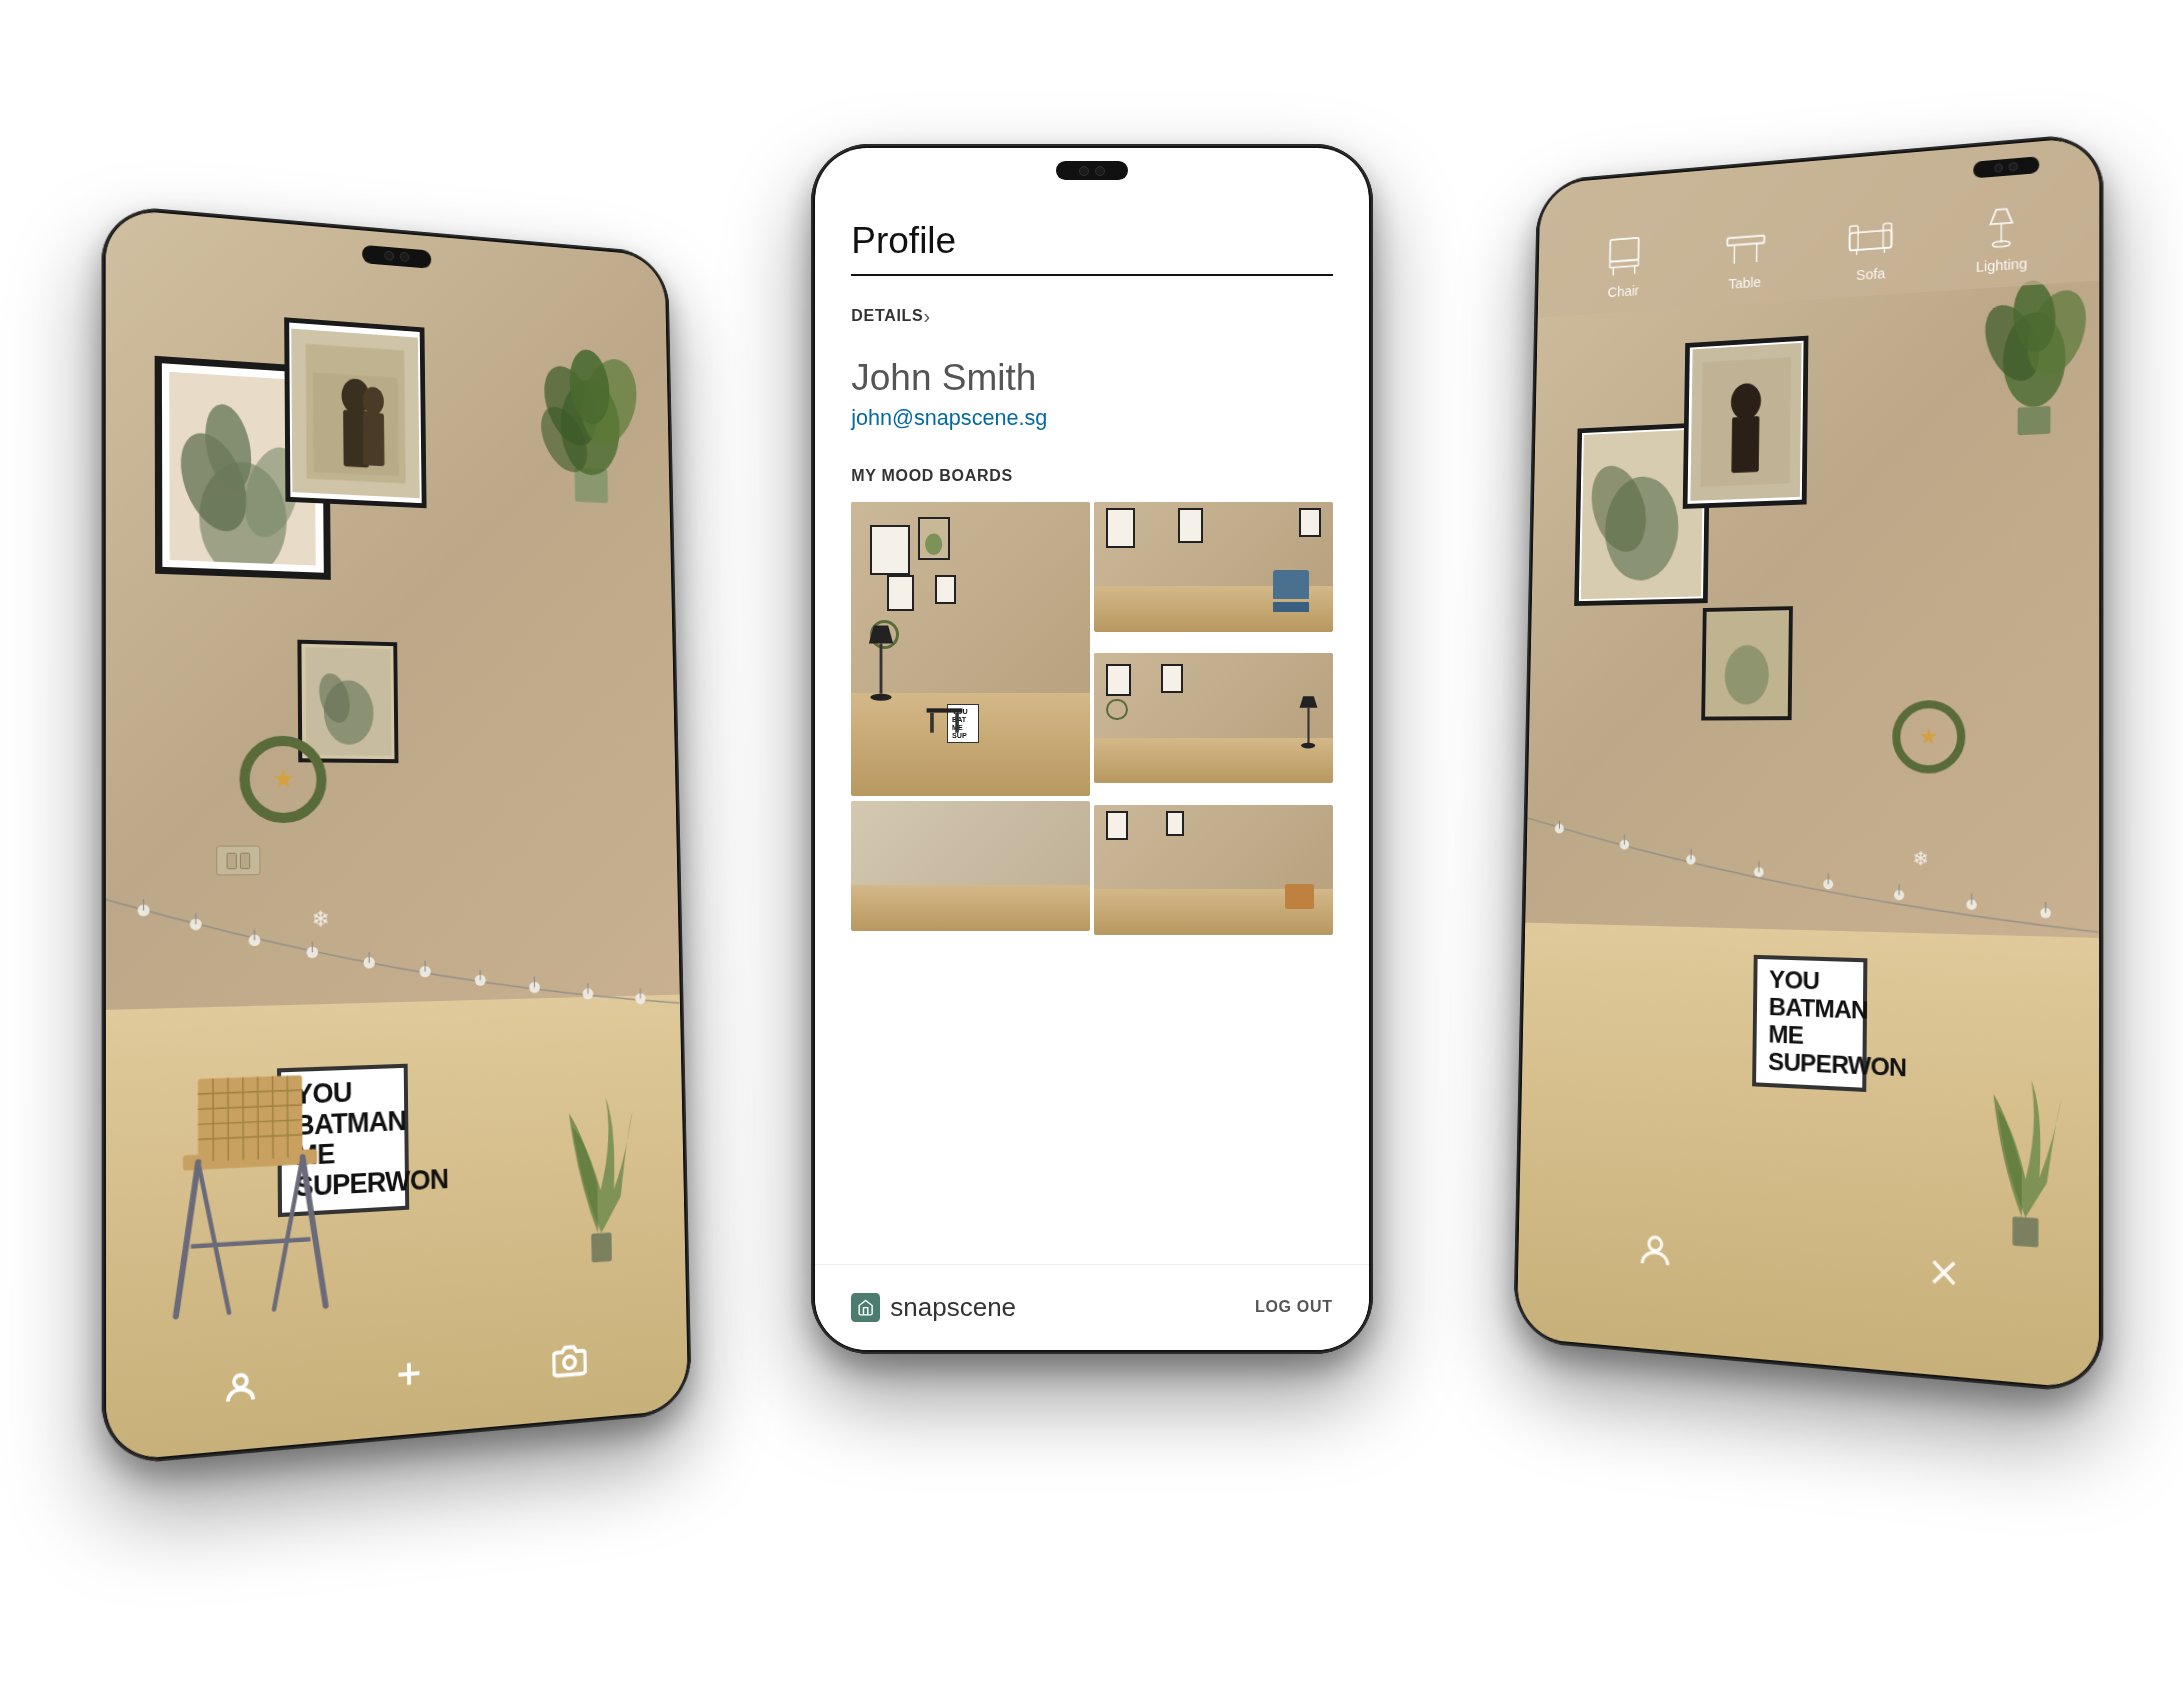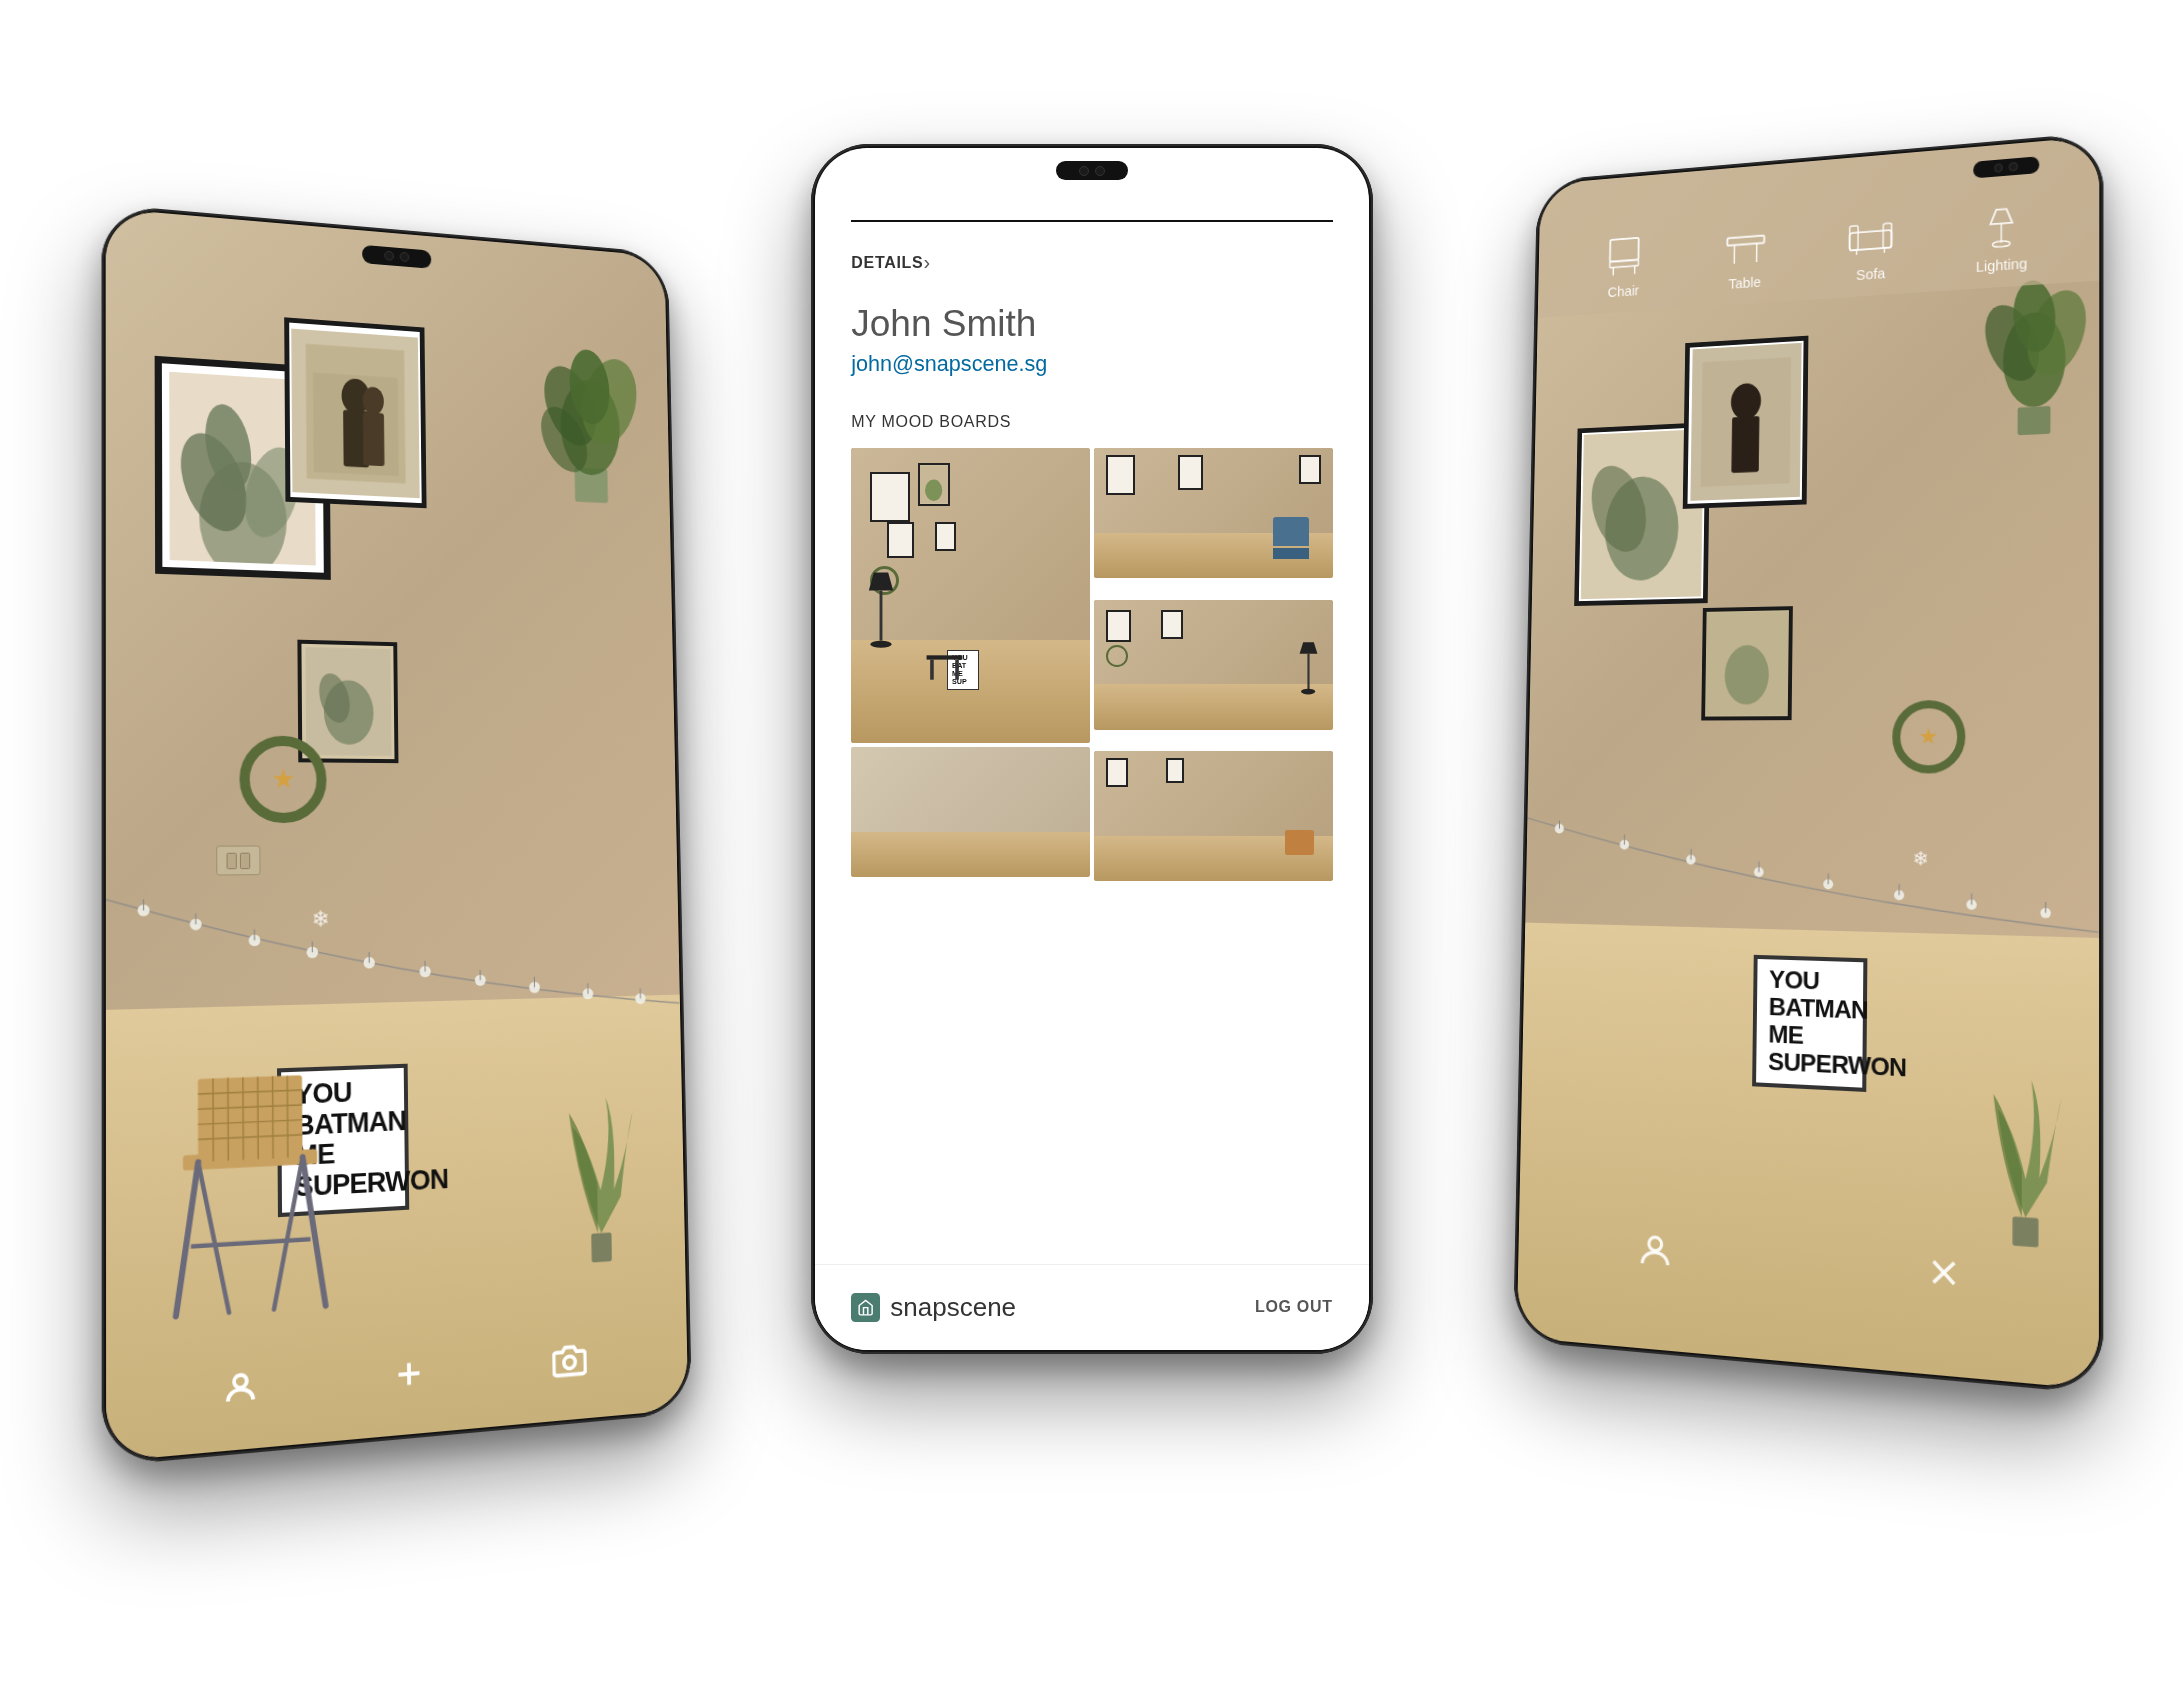--- a/index.html
+++ b/index.html
@@ -171,21 +171,21 @@
     }
 
     .user-email {
       font-size: 21.6px;
       color: #0369a1;
       margin-bottom: 36px;
     }
 
     .mood-boards-label {
       font-size: 16px;
-      font-weight: 400;
+      font-weight: 700;
       color: #333;
       letter-spacing: 0.7px;
       margin-bottom: 17.3px;
     }
 
     .mood-boards-grid {
       display: grid;
       grid-template-columns: 1fr 1fr;
       grid-template-rows: auto;
       gap: 4.3px;
@@ -667,20 +667,21 @@
     <div class="phone-inner">
       <div class="phone-screen">
         <div class="profile-screen">
 
           <div class="camera-bar" style="top:13px;background:#111;position:absolute;left:50%;transform:translateX(-50%);z-index:10;">
             <div class="camera-dot"></div>
             <div class="camera-dot"></div>
           </div>
 
           <div class="profile-content">
+            <h1 class="profile-title">Profile</h1>
             <div class="profile-divider"></div>
 
             <div class="details-row">
               <span class="details-label">DETAILS</span>
               <span class="chevron-right">›</span>
             </div>
 
             <div class="user-name">John Smith</div>
             <div class="user-email">john@snapscene.sg</div>
 

